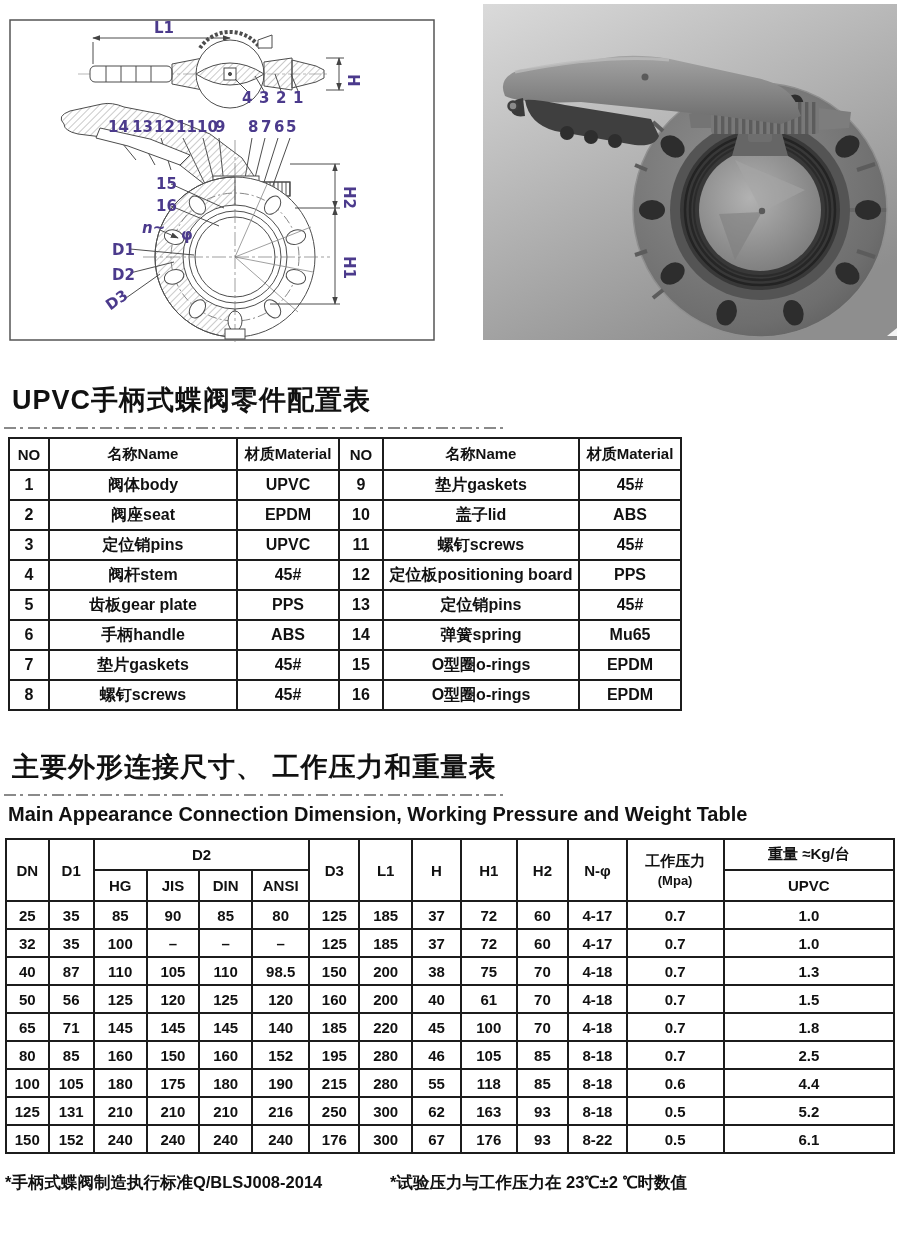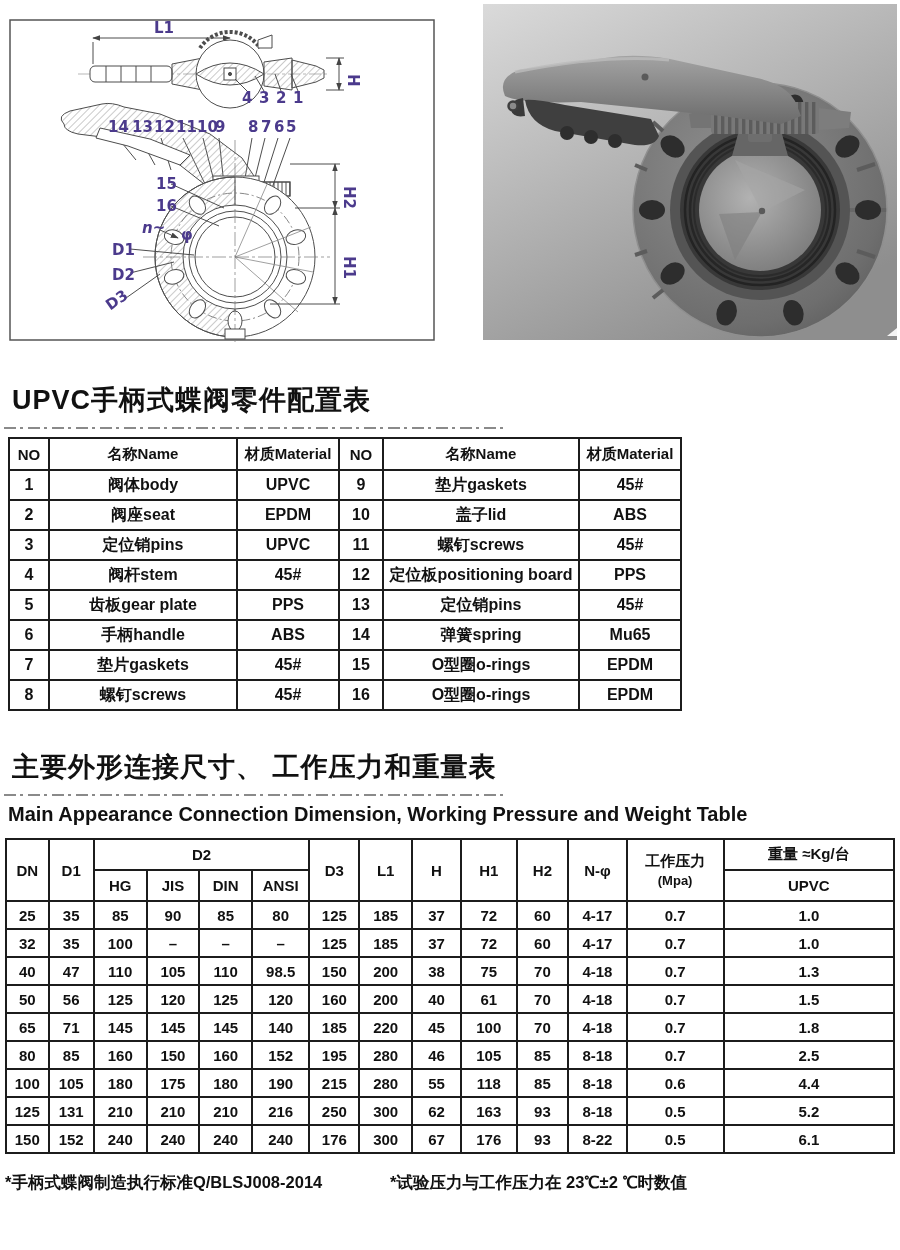--- a/index.html
+++ b/index.html
@@ -443,21 +443,21 @@
           <td>185</td>
           <td>37</td>
           <td>72</td>
           <td>60</td>
           <td>4-17</td>
           <td>0.7</td>
           <td>1.0</td>
         </tr>
         <tr>
           <td>40</td>
-          <td>47</td>
+          <td>87</td>
           <td>110</td>
           <td>105</td>
           <td>110</td>
           <td>98.5</td>
           <td>150</td>
           <td>200</td>
           <td>38</td>
           <td>75</td>
           <td>70</td>
           <td>4-18</td>

